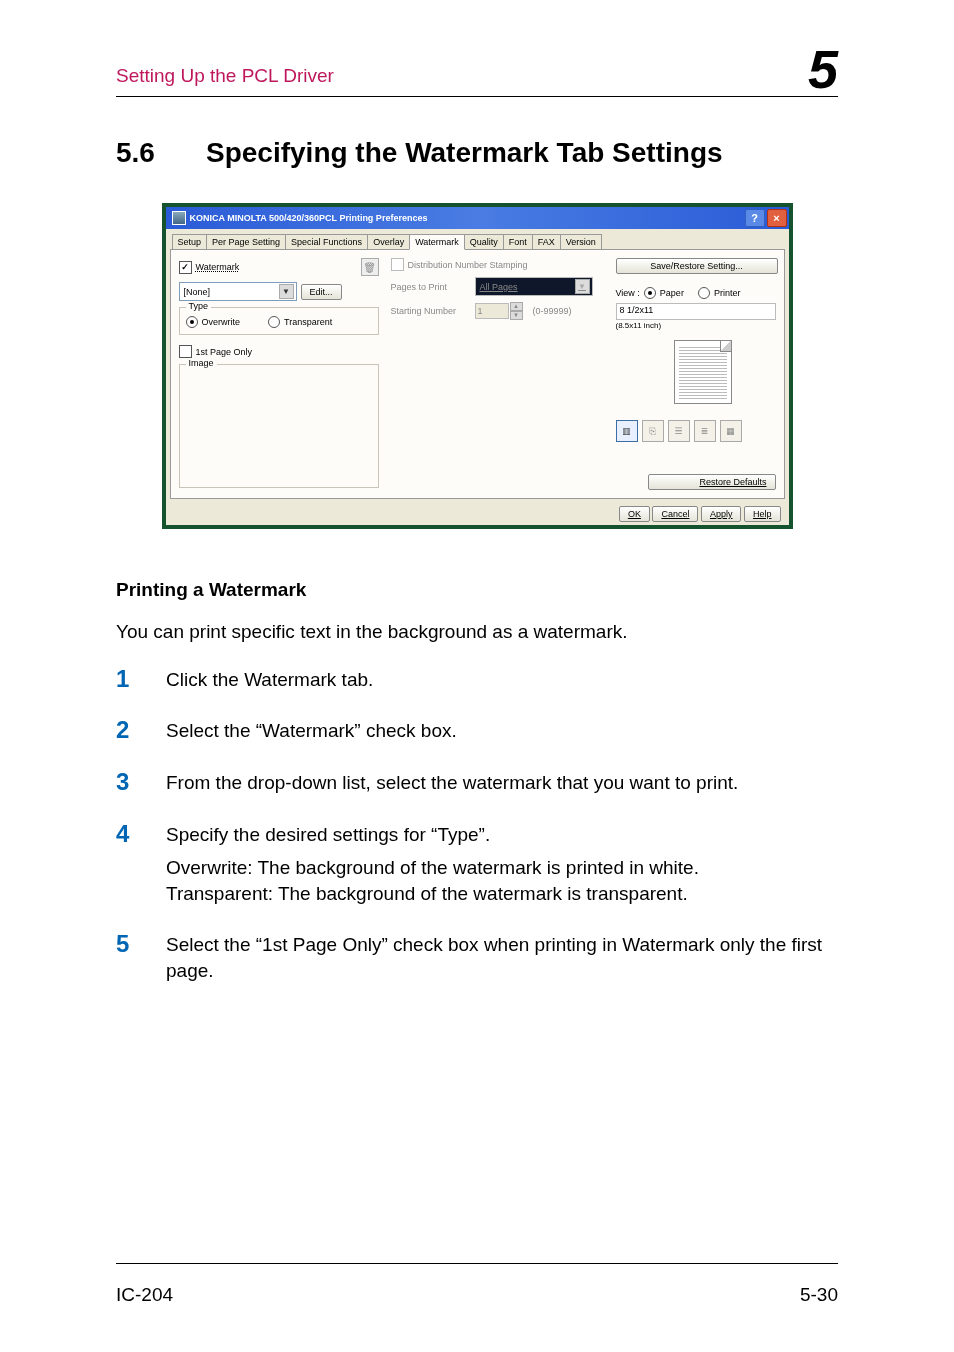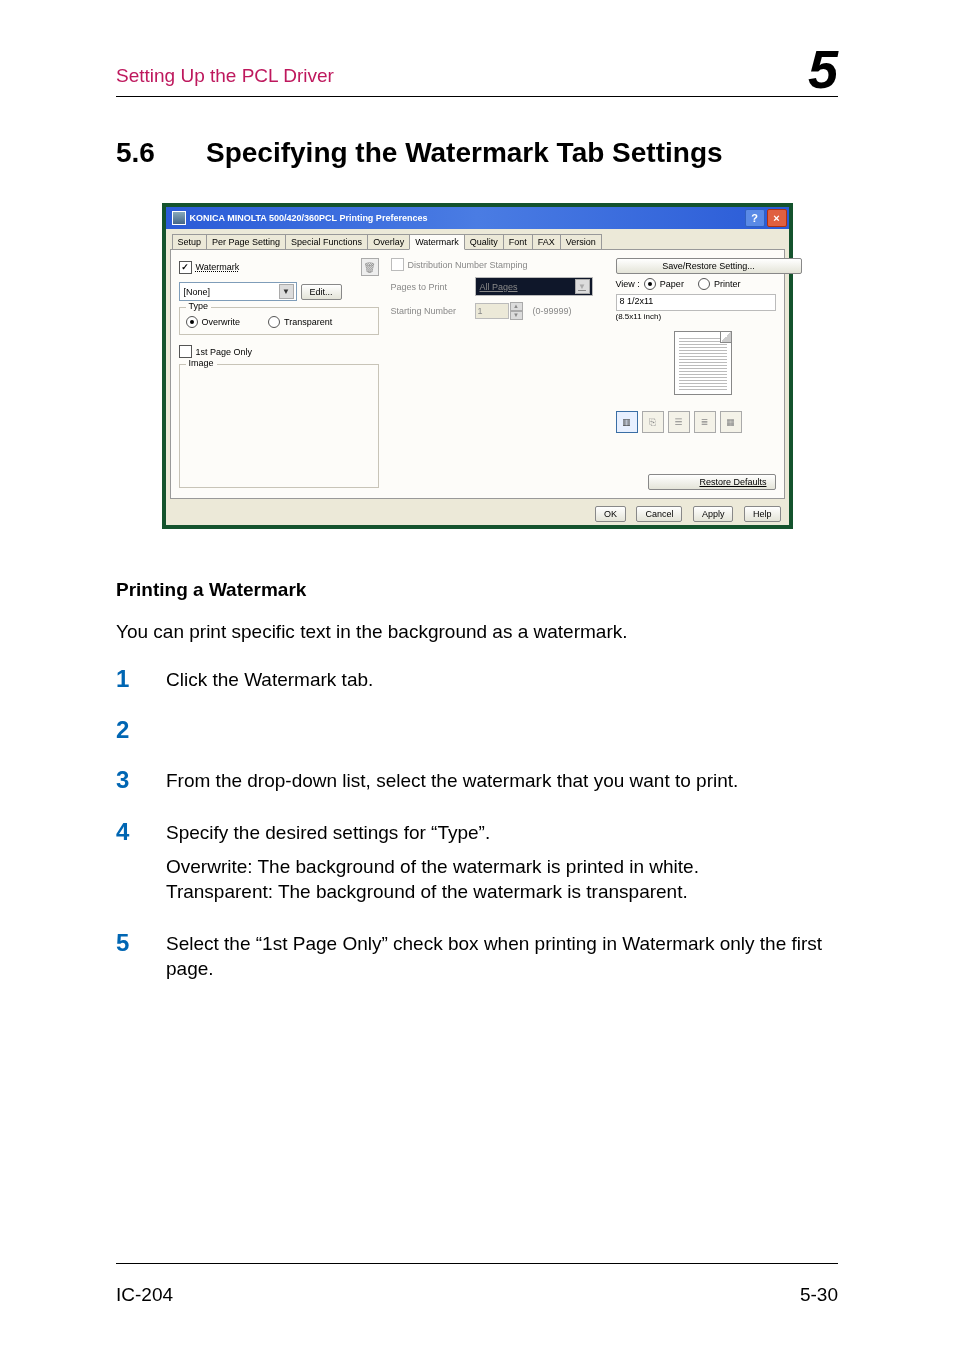--- a/index.html
+++ b/index.html
@@ -252,22 +252,22 @@
   .spin .spin-btns div{
     width:11px;height:7px;border:1px solid #aaa;background:#dcdcdc;font-size:6px;line-height:6px;text-align:center;color:#888;
   }
 
   .right-btn-wide {
     width: 100%;
     text-align: center;
     border: 1px solid #888;
     border-radius: 2px;
     background: linear-gradient(#fff,#e4e4d8);
-    padding: 2px 12px;
-    margin-bottom: 4px;
+    padding: 2px 0;
+    margin-bottom: 13px;
   }
   .view-row {
     display:flex;align-items:center;gap:4px;margin-bottom:4px;
   }
   .paper-box {
     border:1px solid #bbb;background:#fff;width:100%;height:17px;padding:1px 3px;box-sizing:border-box;
   }
   .preview-box {
     width: 80px;
     height: 70px;
@@ -294,21 +294,22 @@
   .restore-row {
     position:absolute;right:8px;bottom:8px;
   }
 
   .bottom-buttons {
     text-align: right;
     padding: 6px 8px;
   }
   .bottom-buttons .xp-btn {
     min-width: 56px;
-    margin-left: 8px;
+    margin-left: 0;
+    text-decoration: underline;
   }
 
   
   .subheading {
     font-size: 19px;
     font-weight: bold;
     margin-top: 50px;
   }
   .body-text {
     font-size: 19px;
@@ -502,20 +503,21 @@
   <div class="subheading">Printing a Watermark</div>
   <div class="body-text">You can print specific text in the background as a watermark.</div>
 
   <div class="step-list">
     <div class="step">
       <div class="step-num">1</div>
       <div class="step-text">Click the Watermark tab.</div>
     </div>
     <div class="step">
       <div class="step-num">2</div>
+      <div class="step-text">Select the “Watermark” check box.</div>
     </div>
     <div class="step">
       <div class="step-num">3</div>
       <div class="step-text">From the drop-down list, select the watermark that you want to print.</div>
     </div>
     <div class="step">
       <div class="step-num">4</div>
       <div class="step-text">
         <div>Specify the desired settings for “Type”.</div>
         <div class="step-sub" style="white-space:pre-line;">Overwrite: The background of the watermark is printed in white.

